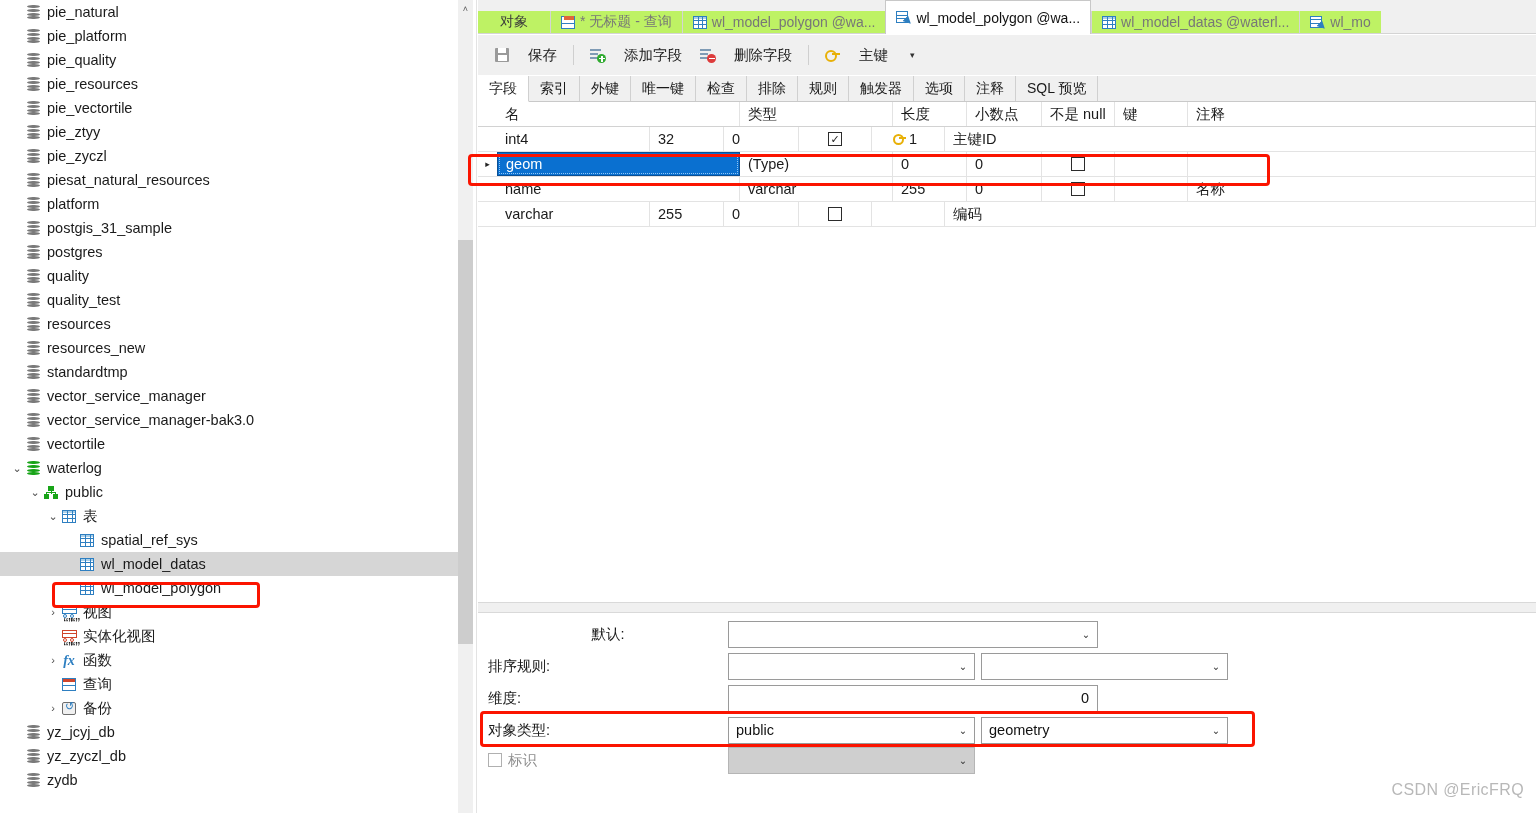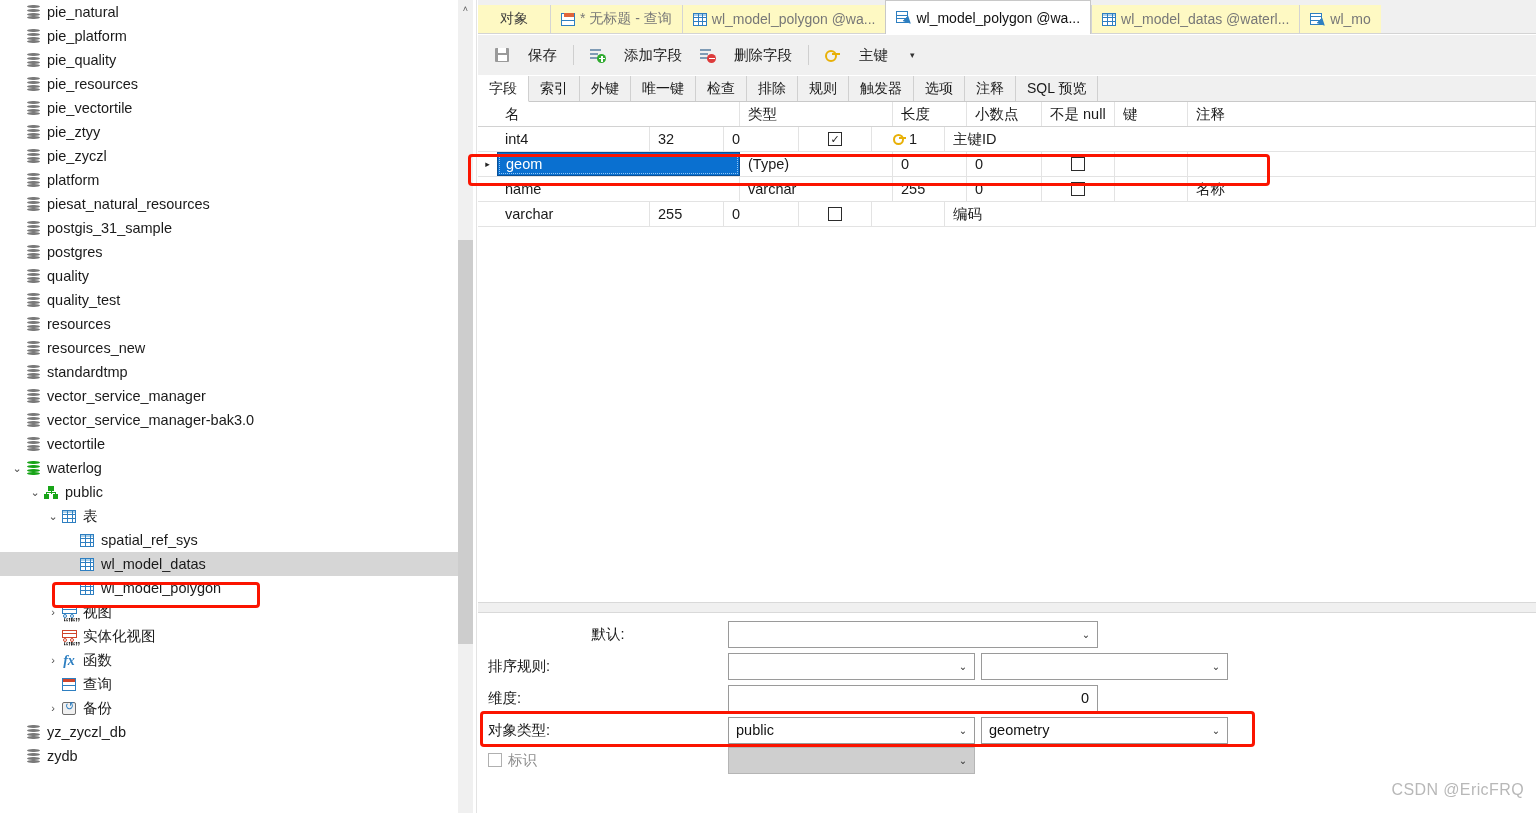--- a/index.html
+++ b/index.html
@@ -115,29 +115,29 @@
   #main { position:absolute; left:478px; top:0; width:1058px; height:813px; background:#fff; }
 
   
   #tabbar {
     position:absolute; left:0; top:0; width:1058px; height:34px;
     background:#f0f0f0;
     border-bottom:1px solid #d4d4d4;
     display:flex; align-items:flex-end;
   }
   .tab {
-    height: 28px;
+    height: 22px;
     display:flex; align-items:center;
     padding: 0 10px;
     font-size:14px;
     color:#777;
     white-space:nowrap;
     border-left:1px solid #d4d4d4;
     position:relative;
-    background:#fef9c3;
+    background:#bef264;
   }
   .tab.first { border-left:none; }
   .tab.active {
     background:#ffffff;
     color:#111;
     border-left:1px solid #c8c8c8;
     border-right:1px solid #c8c8c8;
     border-top:1px solid #c8c8c8;
     height:34px;
     margin-bottom:-1px;
@@ -358,34 +358,34 @@
           <span style="display:inline-block;width:10px;flex:0 0 10px;"></span>
           <span class="twisty"></span>
           <span class="tree-ico">
             <span class="ico-db">
               <i></i>
               <i></i>
               <i></i>
               <i></i>
             </span>
           </span>
+          <span class="tree-label">piesat_natural_resources</span>
+        </div>
+        <div class="tree-row">
+          <span style="display:inline-block;width:10px;flex:0 0 10px;"></span>
+          <span class="twisty"></span>
+          <span class="tree-ico">
+            <span class="ico-db">
+              <i></i>
+              <i></i>
+              <i></i>
+              <i></i>
+            </span>
+          </span>
           <span class="tree-label">platform</span>
-        </div>
-        <div class="tree-row">
-          <span style="display:inline-block;width:10px;flex:0 0 10px;"></span>
-          <span class="twisty"></span>
-          <span class="tree-ico">
-            <span class="ico-db">
-              <i></i>
-              <i></i>
-              <i></i>
-              <i></i>
-            </span>
-          </span>
-          <span class="tree-label">piesat_natural_resources</span>
         </div>
         <div class="tree-row">
           <span style="display:inline-block;width:10px;flex:0 0 10px;"></span>
           <span class="twisty"></span>
           <span class="tree-ico">
             <span class="ico-db">
               <i></i>
               <i></i>
               <i></i>
               <i></i>
@@ -627,20 +627,33 @@
           </span>
           <span class="tree-label">查询</span>
         </div>
         <div class="tree-row">
           <span style="display:inline-block;width:46px;flex:0 0 46px;"></span>
           <span class="twisty">›</span>
           <span class="tree-ico">
             <span class="ico-backup"></span>
           </span>
           <span class="tree-label">备份</span>
+        </div>
+        <div class="tree-row">
+          <span style="display:inline-block;width:10px;flex:0 0 10px;"></span>
+          <span class="twisty"></span>
+          <span class="tree-ico">
+            <span class="ico-db">
+              <i></i>
+              <i></i>
+              <i></i>
+              <i></i>
+            </span>
+          </span>
+          <span class="tree-label">yz_jcyj_db</span>
         </div>
         <div class="tree-row">
           <span style="display:inline-block;width:10px;flex:0 0 10px;"></span>
           <span class="twisty"></span>
           <span class="tree-ico">
             <span class="ico-db">
               <i></i>
               <i></i>
               <i></i>
               <i></i>

